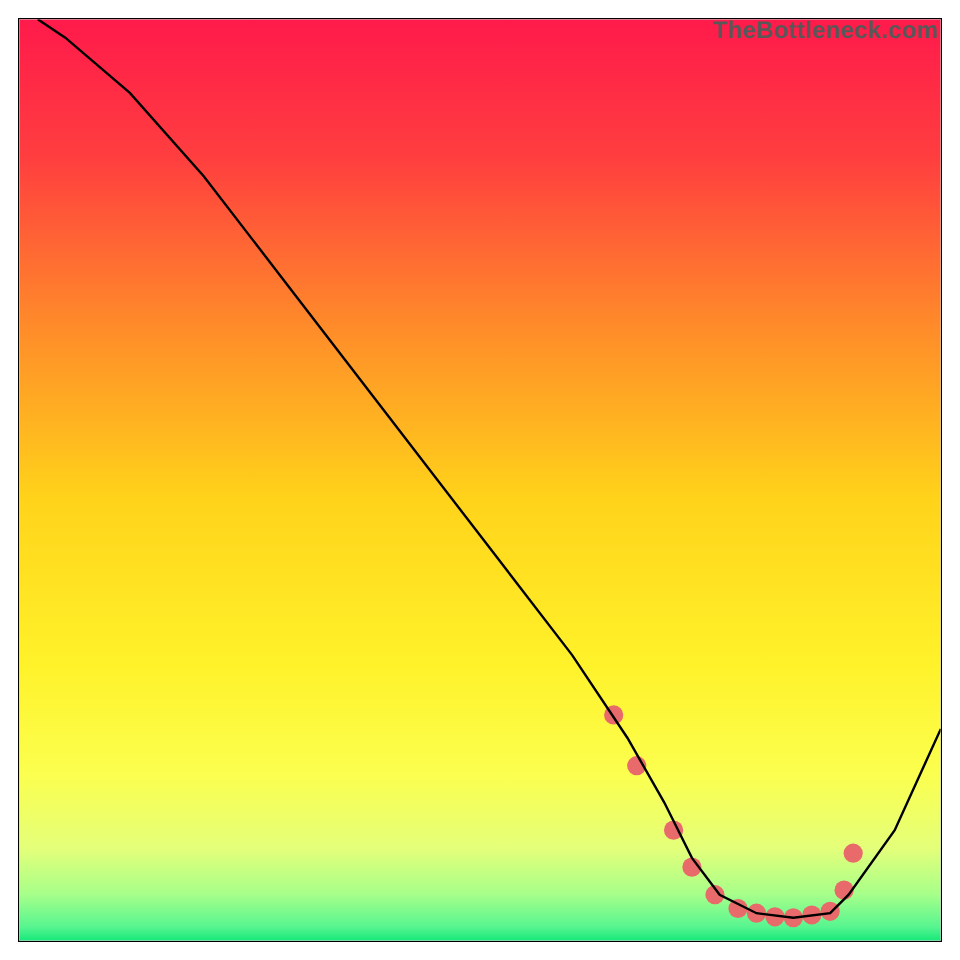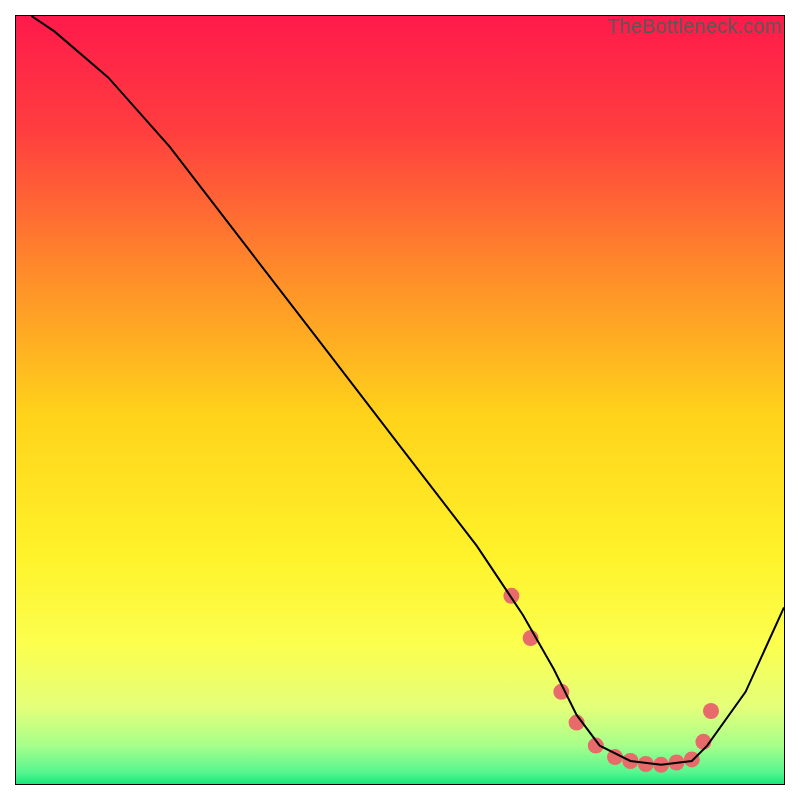--- a/index.html
+++ b/index.html
@@ -19,21 +19,21 @@
     height: 770px;
     border: 1px solid #000;
     box-sizing: border-box;
     overflow: hidden;
   }
   .watermark {
     position: absolute;
     top: -1px;
     right: 2px;
     font-size: 20px;
-    font-weight: 400;
+    font-weight: 700;
     color: #585858;
     letter-spacing: 0.2px;
     z-index: 5;
   }
   svg.plot {
     position: absolute;
     left: 0;
     top: 0;
     width: 768px;
     height: 768px;

